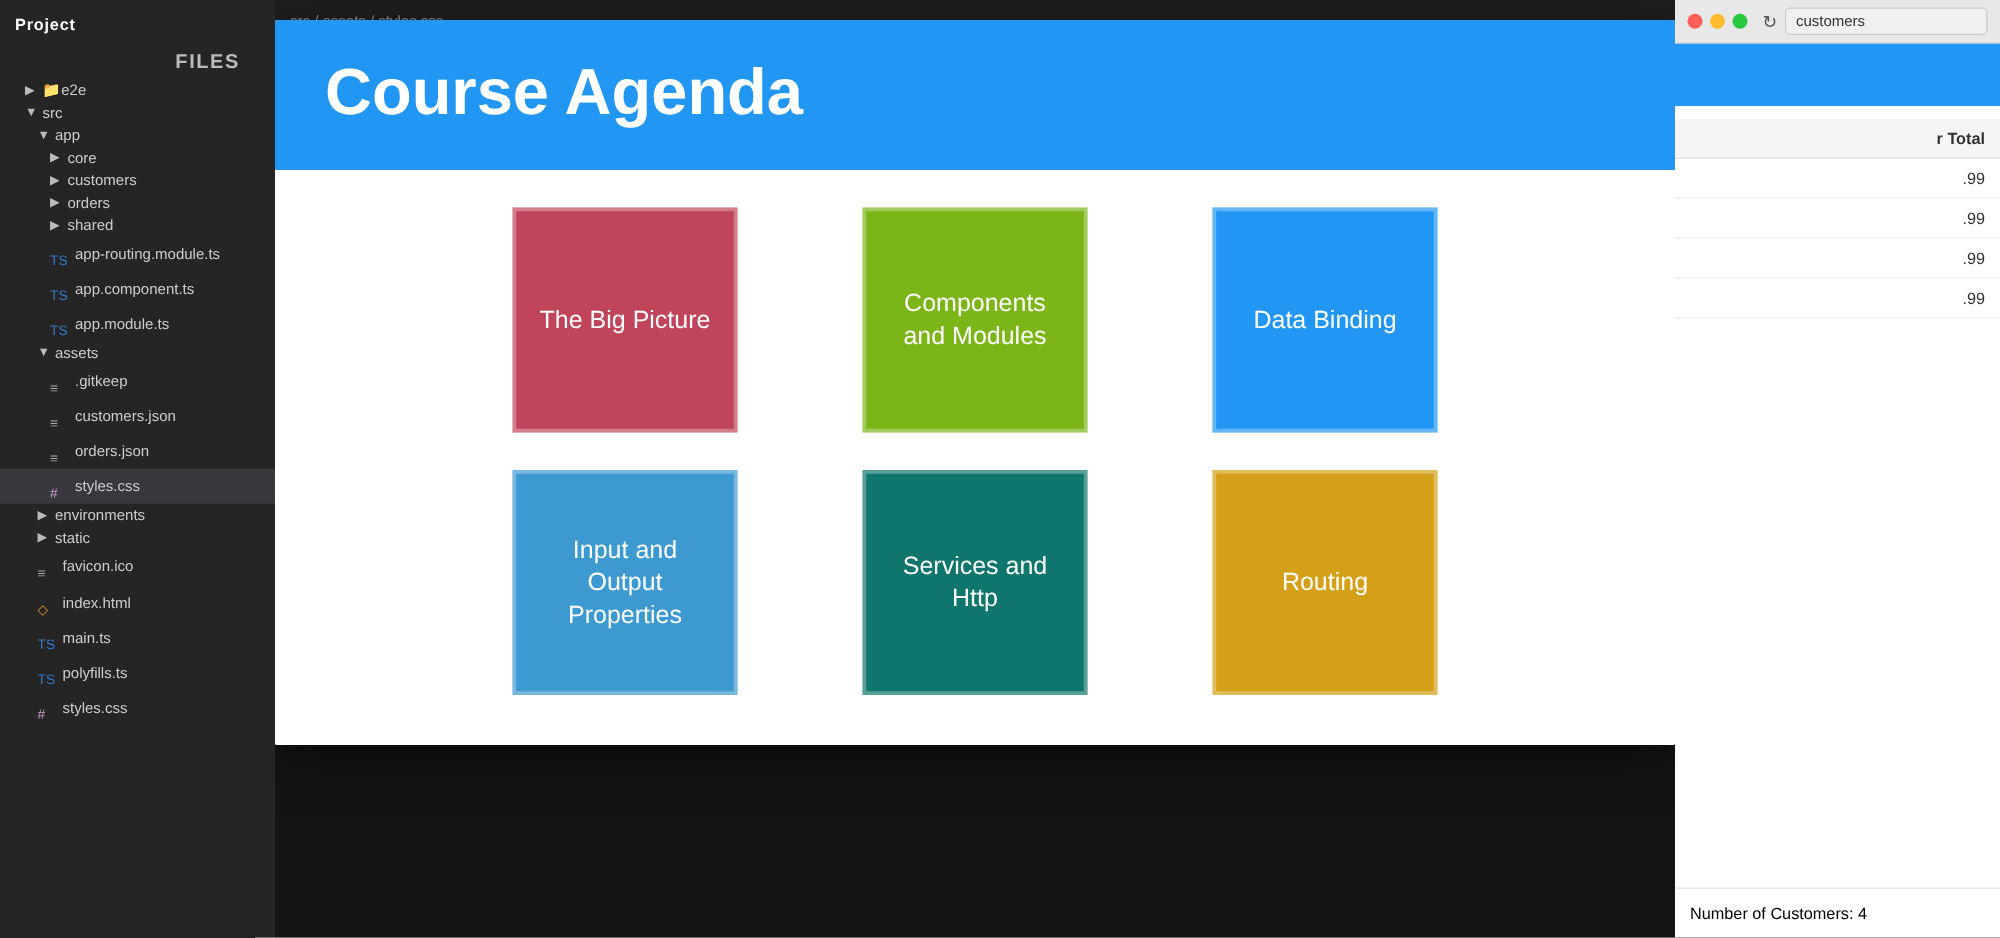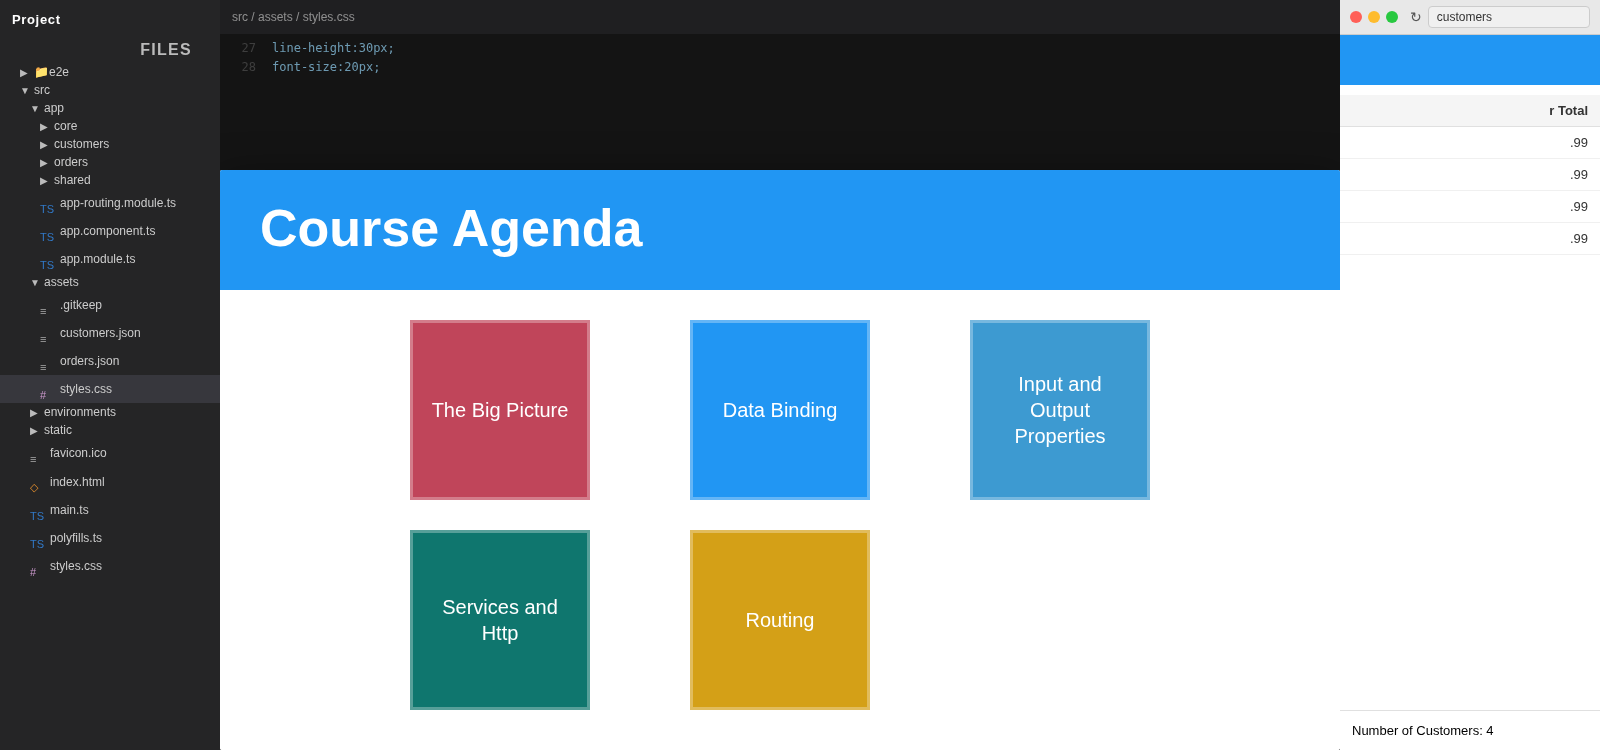--- a/index.html
+++ b/index.html
@@ -93,23 +93,23 @@
     
     .modal-overlay {
       position: absolute;
       top: 0;
       left: 0;
       right: 0;
       bottom: 0;
       background: rgba(0,0,0,0.3);
       z-index: 100;
       display: flex;
-      align-items: flex-end;
+      align-items: flex-start;
       justify-content: center;
-      padding-top: 3px;
+      padding-top: 16px;
     }
 
     .modal {
       width: 1120px;
       background: #fff;
       border-radius: 2px;
       overflow: hidden;
       box-shadow: 0 10px 40px rgba(0,0,0,0.5);
       margin-top: 0;
     }
@@ -392,20 +392,23 @@
   <div class="modal-overlay">
     <div class="modal">
       <div class="modal-header">
         <div class="modal-title">Course Agenda</div>
       </div>
       <div class="modal-body">
         <div class="card-grid">
           <div class="card card-red">
             <span>The Big Picture</span>
           </div>
+          <div class="card card-green">
+            <span>Components and Modules</span>
+          </div>
           <div class="card card-blue">
             <span>Data Binding</span>
           </div>
           <div class="card card-blue2">
             <span>Input and Output Properties</span>
           </div>
           <div class="card card-purple">
             <span>Services and Http</span>
           </div>
           <div class="card card-yellow">

